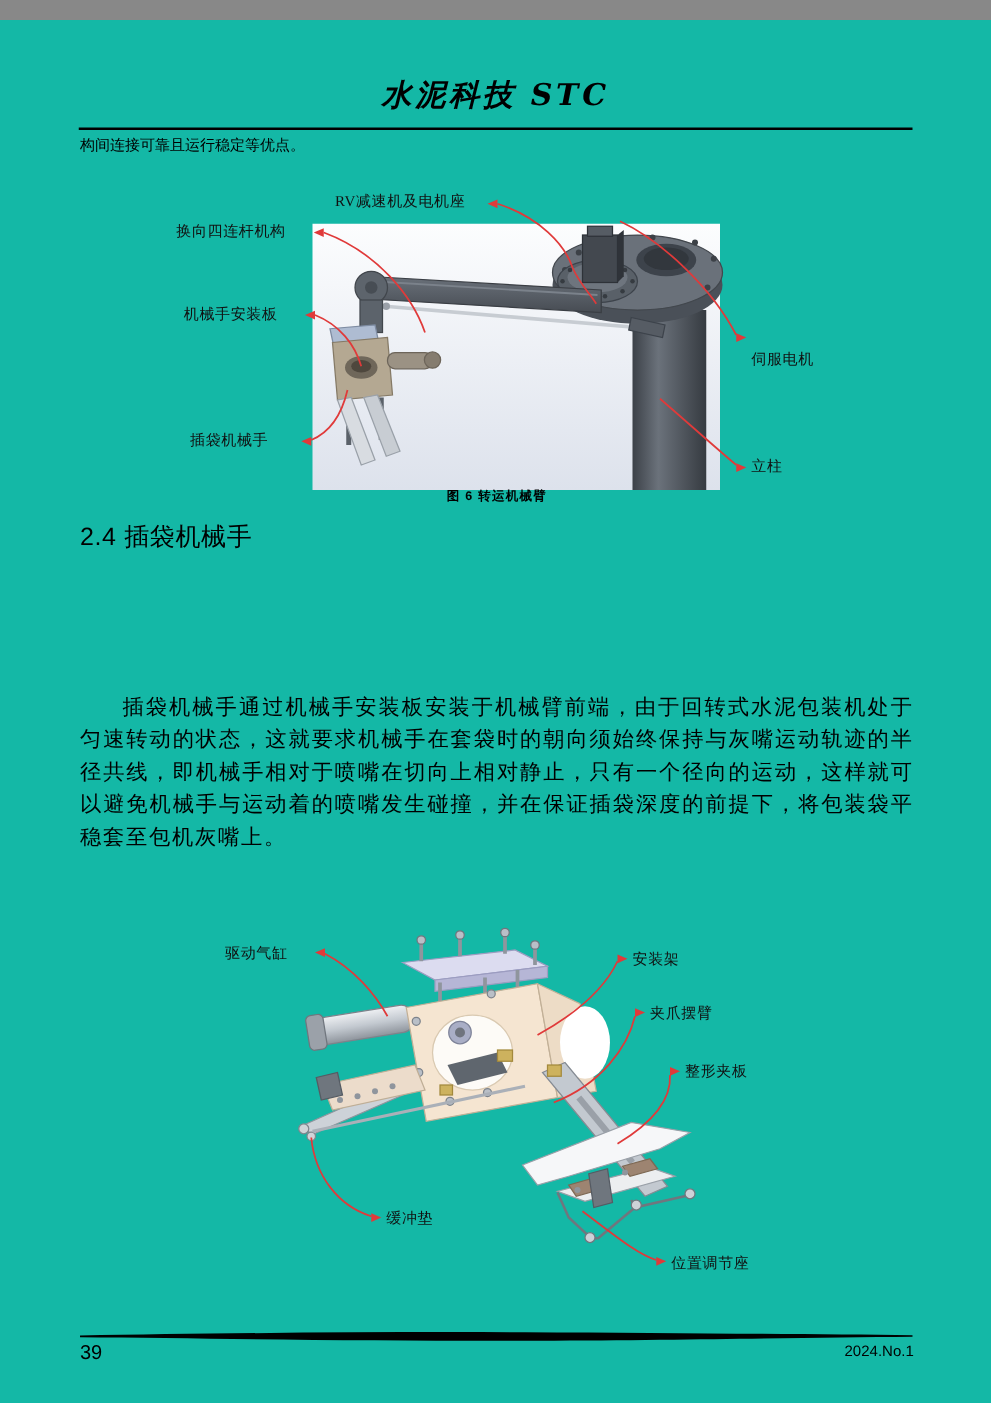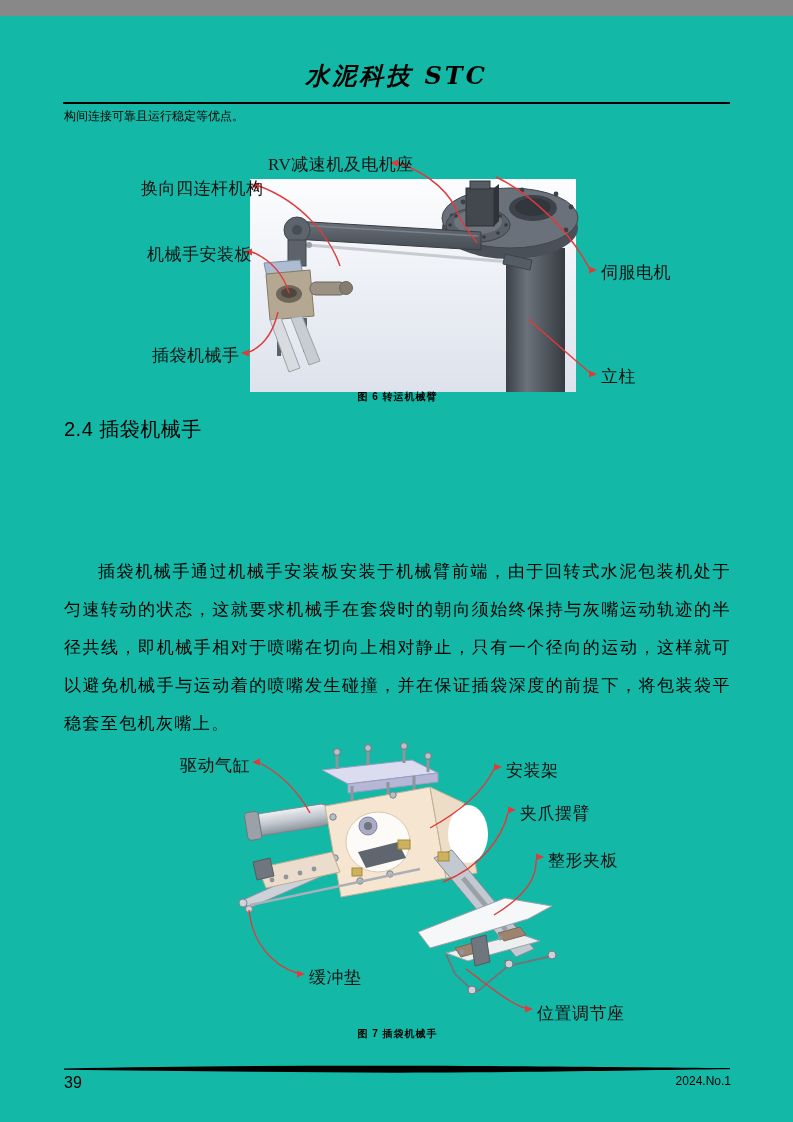--- a/index.html
+++ b/index.html
@@ -10,37 +10,37 @@
   }
   .art{position:absolute; left:0; top:0;}
   .journal-title{
     position:absolute; left:0; top:44px; width:793px; text-align:center;
     font-size:24px; font-style:italic; font-weight:600; letter-spacing:3px;
     font-family:"DejaVu Serif","Liberation Serif",serif;
   }
   .header-rule{position:absolute; left:63px; top:86px; width:667px; height:2px; background:#000;}
   .intro{position:absolute; left:64px; top:92px; width:667px; font-size:12px;}
   .lbl{
-    position:absolute; white-space:nowrap; font-size:17px; color:#111;
+    position:absolute; white-space:nowrap; font-size:12px; color:#111;
     font-family:"Liberation Serif","DejaVu Serif",serif; letter-spacing:0.5px;
   }
   .cap{
     position:absolute; left:64px; width:667px; text-align:center;
     font-family:"Liberation Sans","DejaVu Sans",sans-serif;
     font-size:10px; font-weight:600; letter-spacing:1px;
   }
   .sec-heading{
     position:absolute; left:64px; top:400px; font-size:20px; font-weight:normal;
     font-family:"Liberation Sans","DejaVu Sans",sans-serif; letter-spacing:0.5px;
   }
   .para{
     position:absolute; left:64px; width:667px; text-align:justify; text-indent:2em;
   }
   .para1{top:430px; font-size:16.5px; line-height:29px;}
-  .para2{top:537px; font-size:17px; line-height:38px; letter-spacing:1.4px;}
+  .para2{top:537px; font-size:17px; line-height:26px; letter-spacing:1.4px;}
   .footer-num{
     position:absolute; left:64px; top:1058px; width:667px; text-align:left;
     font-family:"Liberation Sans","DejaVu Sans",sans-serif; font-size:16px;
   }
   .footer-issue{
     position:absolute; left:64px; top:1058px; width:667px; text-align:right;
     font-family:"Liberation Sans","DejaVu Sans",sans-serif; font-size:12px;
   }
 </style>
 </head>
@@ -250,30 +250,29 @@
   </svg>
 
   <div class="journal-title">水泥科技 STC</div>
   <div class="header-rule"></div>
   <div class="intro">构间连接可靠且运行稳定等优点。</div>
 
   <div class="lbl" style="left:268px; top:137px">RV减速机及电机座</div>
   <div class="lbl" style="left:141px; top:161px">换向四连杆机构</div>
   <div class="lbl" style="left:147px; top:227px">机械手安装板</div>
   <div class="lbl" style="left:152px; top:328px">插袋机械手</div>
-  <div class="lbl" style="left:601px; top:245px">伺服电机</div>
+  <div class="lbl" style="left:601px; top:263px">伺服电机</div>
   <div class="lbl" style="left:601px; top:349px">立柱</div>
   <div class="cap" style="top:374px">图 6 转运机械臂</div>
 
   <div class="sec-heading">2.4 插袋机械手</div>
   <div class="para para2">插袋机械手通过机械手安装板安装于机械臂前端，由于回转式水泥包装机处于匀速转动的状态，这就要求机械手在套袋时的朝向须始终保持与灰嘴运动轨迹的半径共线，即机械手相对于喷嘴在切向上相对静止，只有一个径向的运动，这样就可以避免机械手与运动着的喷嘴发生碰撞，并在保证插袋深度的前提下，将包装袋平稳套至包机灰嘴上。</div>
 
   <div class="lbl" style="left:180px; top:738px">驱动气缸</div>
   <div class="lbl" style="left:506px; top:743px">安装架</div>
   <div class="lbl" style="left:520px; top:786px">夹爪摆臂</div>
   <div class="lbl" style="left:548px; top:833px">整形夹板</div>
   <div class="lbl" style="left:309px; top:950px">缓冲垫</div>
   <div class="lbl" style="left:537px; top:986px">位置调节座</div>
-  <div class="cap" style="top:1011px">图 7 插袋机械手</div>
 
   <div class="footer-num">39</div>
   <div class="footer-issue">2024.No.1</div>
 </div>
 
 </body></html>

